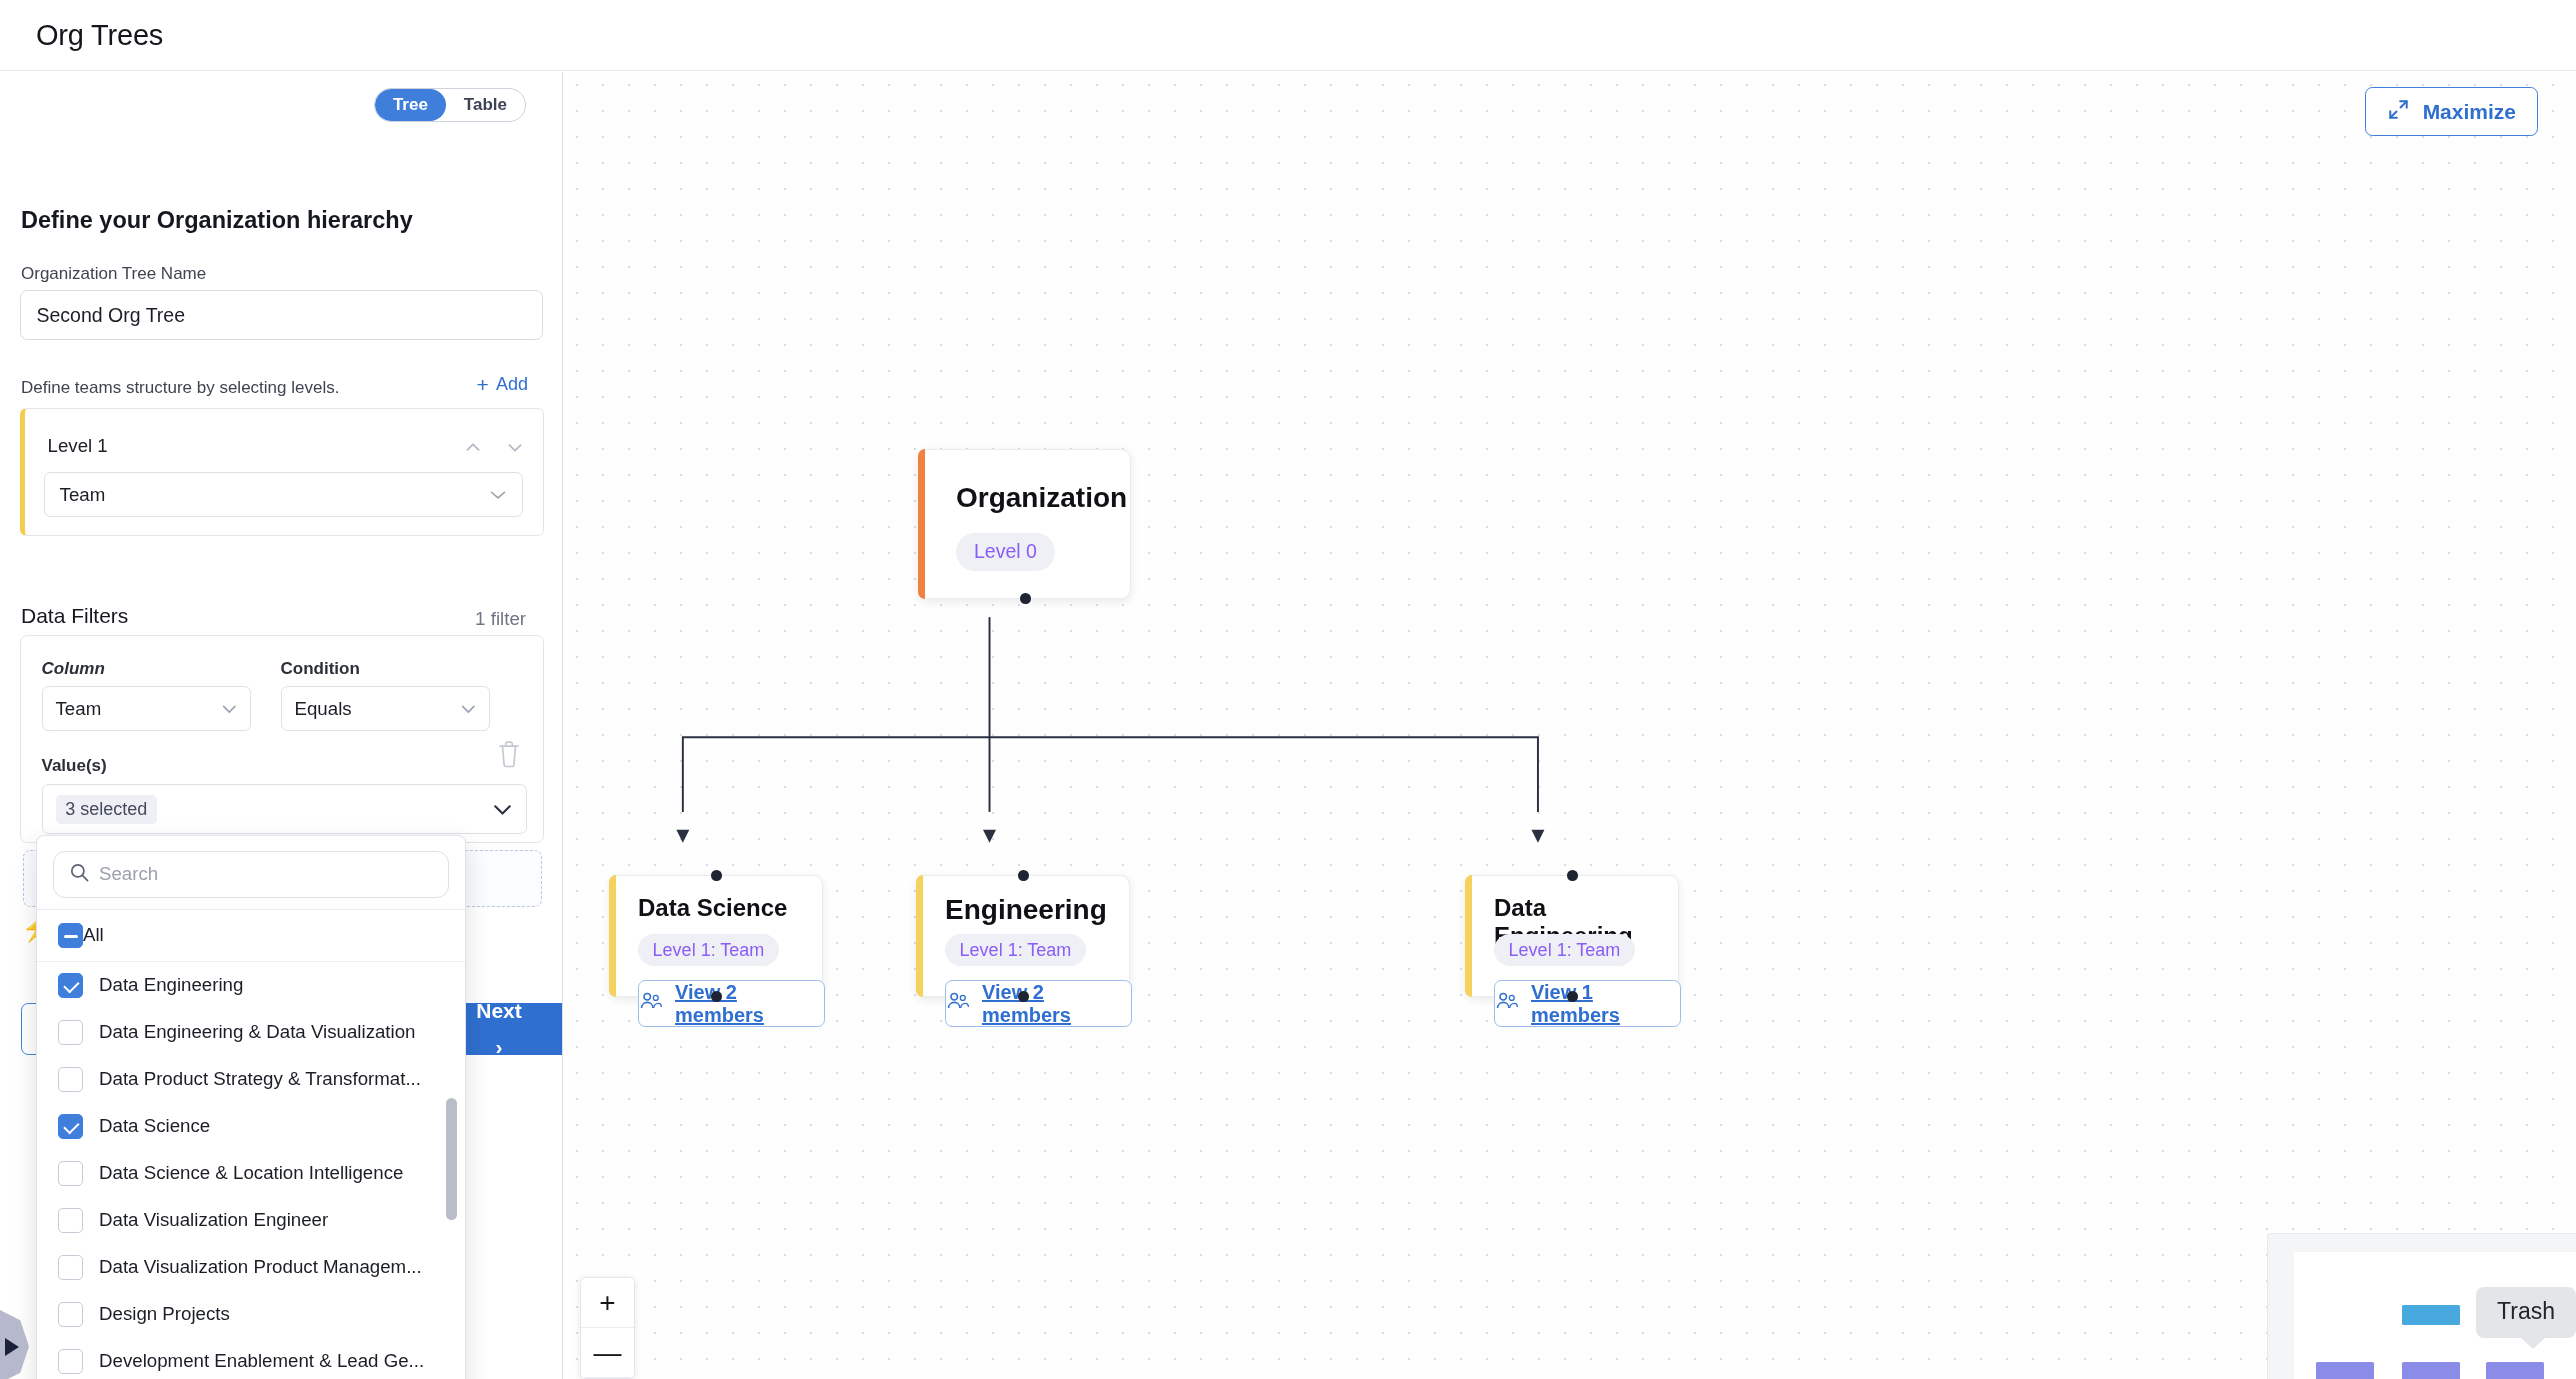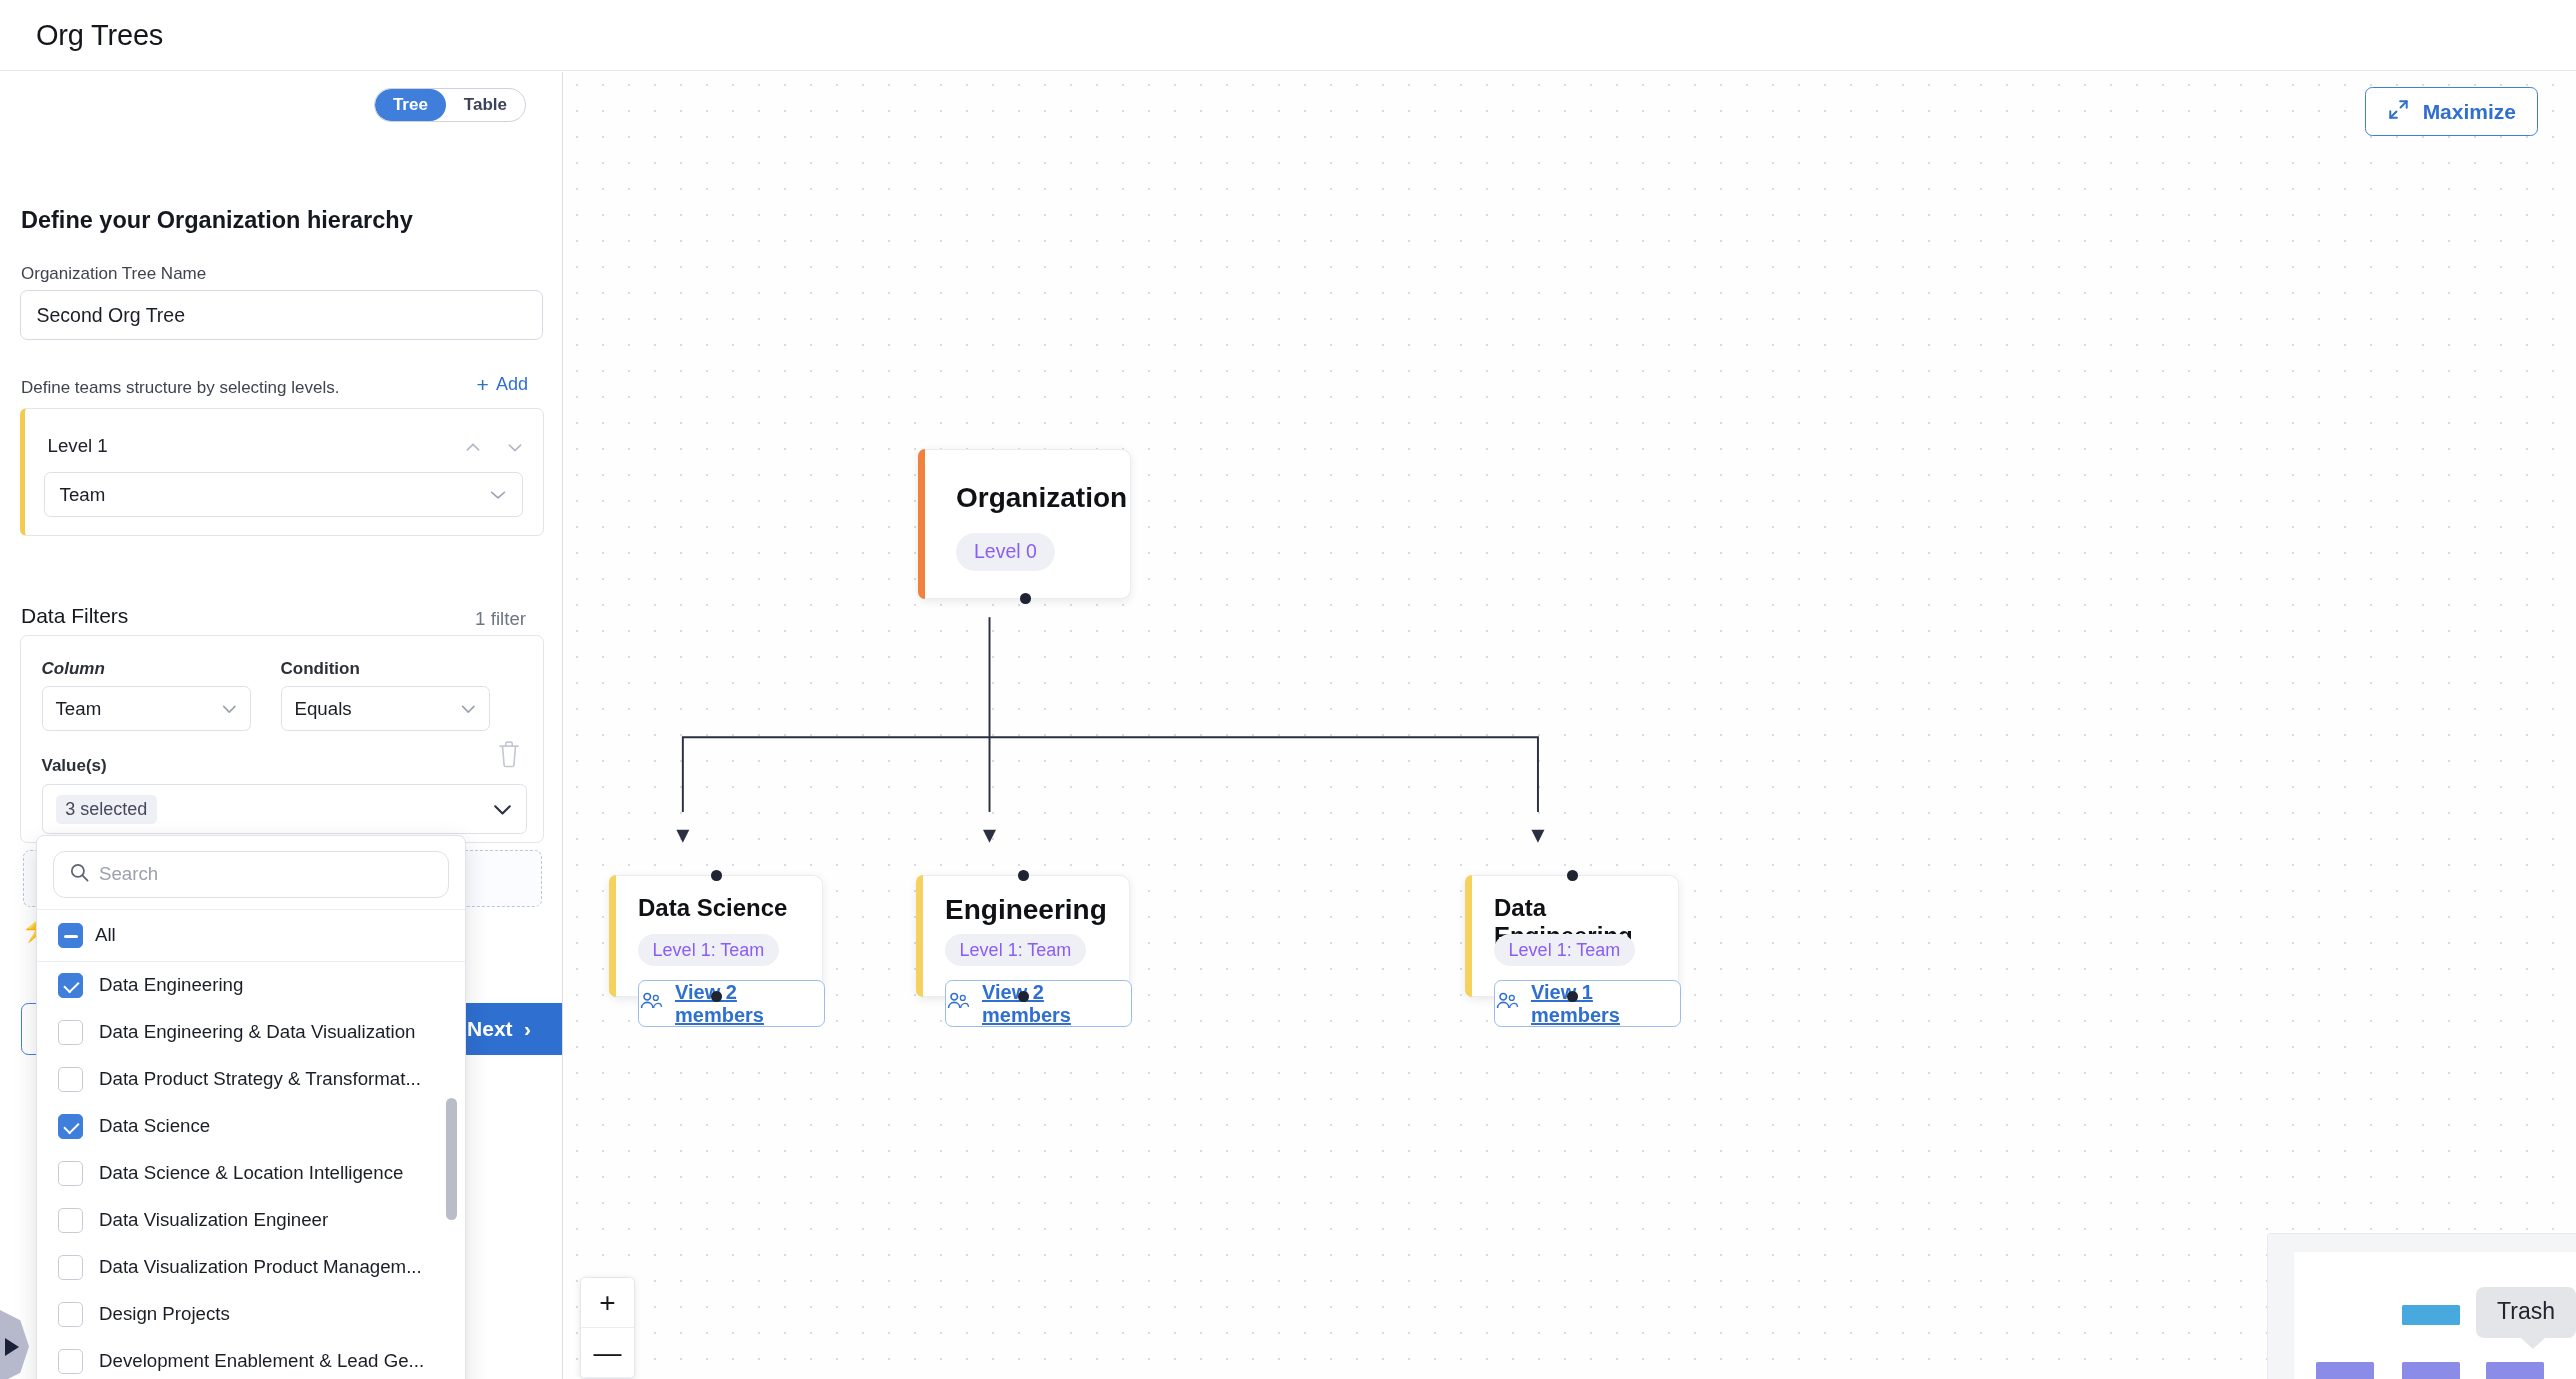--- a/index.html
+++ b/index.html
@@ -144,20 +144,21 @@
   .back-btn {
     position: absolute; left: 21px; top: 931px; width: 146px; height: 52px;
     border: 0.8px solid #3f7fdb; border-radius: 7.3px; background: #fff;
   }
   .next-btn {
     position: absolute; left: 422px; top: 931px; width: 154px; height: 52px;
     border-radius: 7.3px; background: #2f6fd0; color: #fff;
     display: flex; align-items: center; justify-content: center; gap: 11.4px;
     font-size: 21px; font-weight: 700; border: none; cursor: pointer;
     font-family: "Liberation Sans", sans-serif;
+    flex-direction: column;
   }
 
   
   .dropdown {
     position: absolute; left: 36px; top: 763px; width: 430px; height: 601px;
     background: #ffffff; border: 0.8px solid #dfe2e9; border-radius: 8px;
     box-shadow: 0 8px 23px rgba(22,26,40,0.14);
     z-index: 40; display: flex; flex-direction: column;
   }
   .dd-searchwrap { padding: 14.6px 16px 11.4px 16px; }
@@ -169,21 +170,21 @@
     position: absolute; left: 14.6px; top: 50%; transform: translateY(-50%);
     color: #5c6374;
   }
   .dd-search input {
     border: none; outline: none; width: 100%; font-size: 18.7px; color: #1b1e26;
     font-family: "Liberation Sans", sans-serif; background: transparent;
   }
   .dd-search input::placeholder { color: #9aa0ad; }
 
   .dd-all {
-    display: flex; align-items: center; gap: 12px; padding: 13px 16px 13px 21px;
+    display: flex; align-items: center; gap: 0; padding: 13px 16px 13px 21px;
     border-top: 0.8px solid #ebedf2; border-bottom: 0.8px solid #ebedf2;
     cursor: pointer;
   }
   .dd-list { flex: 1; overflow: hidden; position: relative; }
   .dd-item {
     display: flex; align-items: center; gap: 16px; height: 47px;
     padding: 0 16px 0 21px; cursor: pointer;
   }
   .dd-item .lbl { font-size: 18.7px; color: #1b1e26; white-space: nowrap; }
   .dd-all .lbl { font-size: 18.7px; color: #1b1e26; }

